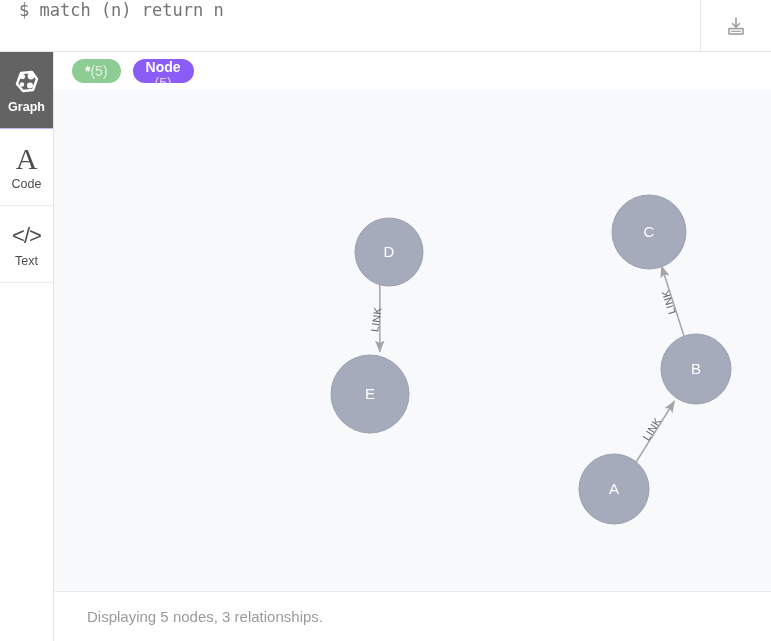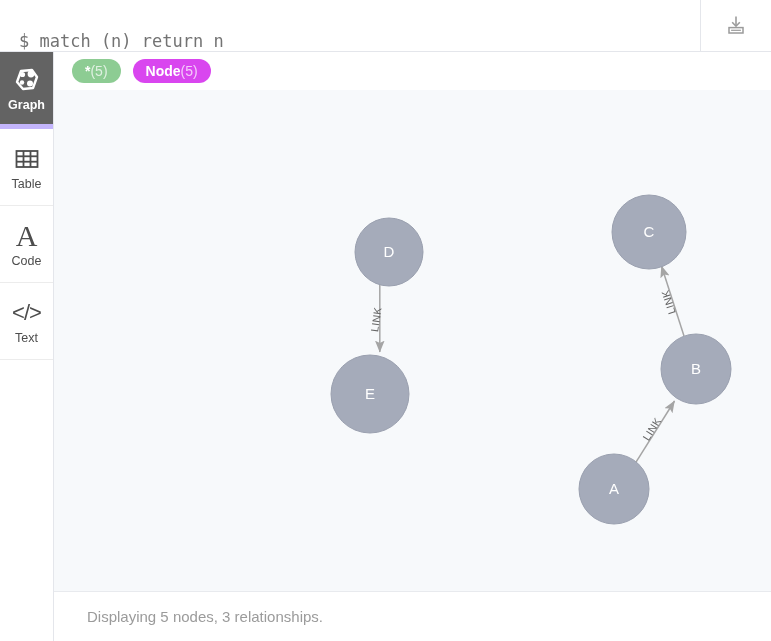--- a/index.html
+++ b/index.html
@@ -18,21 +18,21 @@
   
   .query-bar {
     position: absolute;
     left: 0; top: 0;
     width: 771px;
     height: 52px;
     background: #ffffff;
     border-bottom: 1px solid #e4e6eb;
     box-sizing: border-box;
     display: flex;
-    align-items: flex-end;
+    align-items: flex-start;
     gap: 40px;
   }
   .query-text {
     flex: 1;
     padding-left: 19px;
     font-family: "DejaVu Sans Mono", "Liberation Mono", monospace;
     font-size: 17px;
     color: #737373;
     letter-spacing: 0px;
     white-space: pre;
@@ -73,21 +73,21 @@
     display: flex;
     flex-direction: column;
     align-items: center;
     justify-content: center;
     cursor: pointer;
     color: #4d4d4d;
   }
   .side-item.active {
     background: #636363;
     color: #ffffff;
-    border-bottom: 5px solid #c4b5fd;
+    border-bottom: 1px solid #c4b5fd;
   }
   .side-icon {
     height: 30px;
     display: flex;
     align-items: center;
     justify-content: center;
     margin-bottom: 3px;
   }
   .side-label {
     font-size: 12.5px;
@@ -130,21 +130,21 @@
     padding: 0 13px;
     font-size: 14px;
     color: #ffffff;
     cursor: pointer;
     user-select: none;
     white-space: nowrap;
   }
   .pill .pname { font-weight: bold; }
   .pill .pcount { opacity: 0.72; font-weight: normal; }
   .pill-star { background: #8dcc93; }
-  .pill-node { background: #d946ef; }
+  .pill-node { background: #8b5cf6; flex-direction: column; }
 
   
   .canvas {
     position: absolute;
     left: 54px; top: 90px;
     width: 717px;
     height: 501px;
     background: #f7f9fb;
     overflow: hidden;
   }
@@ -194,32 +194,20 @@
         <path d="M8 5 L19 4 L24 11 L20 22 L10 23 L4 16 Z" fill="none" stroke="#ffffff" stroke-width="2.4" stroke-linejoin="round"></path>
         <circle cx="9.5" cy="8.5" r="2.6" fill="#ffffff"></circle>
         <circle cx="18" cy="8" r="3.4" fill="#ffffff"></circle>
         <circle cx="9" cy="16.5" r="2.2" fill="#ffffff"></circle>
         <circle cx="17" cy="17.5" r="3.0" fill="#ffffff"></circle>
       </svg>
     </span>
     <span class="side-label">Graph</span>
   </div>
 
-  <div class="side-item">
-    <span class="side-icon">
-      <svg width="26" height="26" viewBox="0 0 26 26" aria-hidden="true">
-        <rect x="2.5" y="5" width="21" height="16" fill="none" stroke="#4d4d4d" stroke-width="1.8"></rect>
-        <line x1="2.5" y1="10.3" x2="23.5" y2="10.3" stroke="#4d4d4d" stroke-width="1.8"></line>
-        <line x1="2.5" y1="15.7" x2="23.5" y2="15.7" stroke="#4d4d4d" stroke-width="1.8"></line>
-        <line x1="9.5" y1="5" x2="9.5" y2="21" stroke="#4d4d4d" stroke-width="1.8"></line>
-        <line x1="16.5" y1="5" x2="16.5" y2="21" stroke="#4d4d4d" stroke-width="1.8"></line>
-      </svg>
-    </span>
-    <span class="side-label">Table</span>
-  </div>
 
   <div class="side-item">
     <span class="side-icon">
       <span class="glyph-A">A</span>
     </span>
     <span class="side-label">Code</span>
   </div>
 
   <div class="side-item">
     <span class="side-icon">

